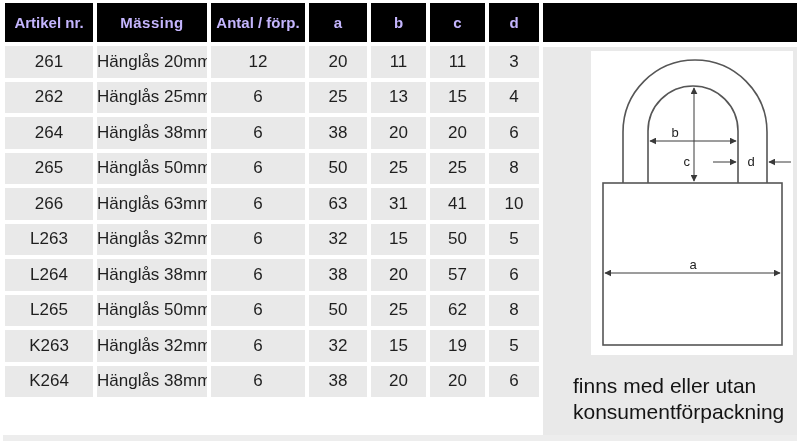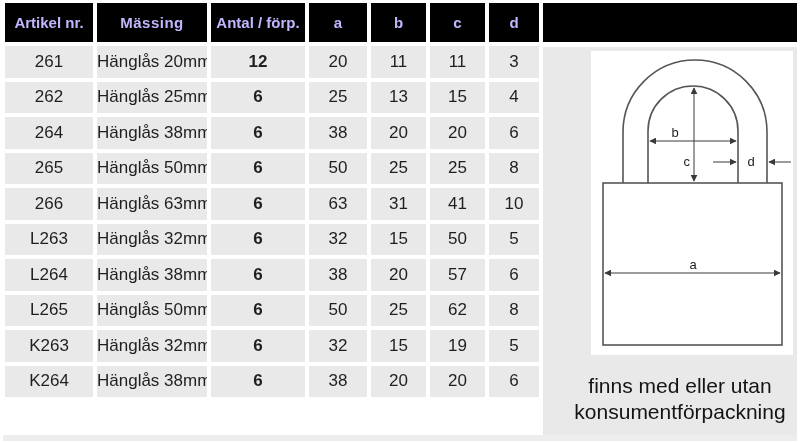--- a/index.html
+++ b/index.html
@@ -19,29 +19,29 @@
   table.spec thead th{
     background:#000000;color:#c4b5fd;height:39px;font-weight:bold;font-size:15px;
   }
   th.h-massing{font-size:24px;font-weight:400;letter-spacing:.5px;margin-top:45px;}
   th.h-dim{font-size:21px;font-weight:400;}
   table.spec tbody td{
     background:#e9e9e9;height:31.5px;font-size:17px;
   }
   td.c-artikel{font-size:16px;margin-left:20px;}
   td.c-product{font-size:16px;}
-  td.c-antal{font-weight:bold;font-size:15px;}
+  td.c-antal{font-weight:normal;font-size:15px;}
   
   .right-panel{position:absolute;left:543px;top:3px;width:254px;height:437px;}
   .panel-head{height:39px;background:#000000;}
   .panel-body{position:absolute;left:0;top:44px;bottom:0;right:0;background:#e9e9e9;}
   .diagram-box{position:absolute;left:48px;top:4px;width:202px;height:304px;background:#ffffff;}
   .caption{
     position:absolute;left:30px;top:326px;width:214px;
-    text-align:center;font-size:21px;line-height:26px;color:#141414;
+    text-align:left;font-size:21px;line-height:26px;color:#141414;
   }
   
   .bottom-strip{position:absolute;left:3px;right:3px;top:435px;height:6px;background:#ededed;}
   svg text{font-family:"Liberation Sans", sans-serif;}
 </style>
 </head>
 <body>
 
 <div id="stage">
 

